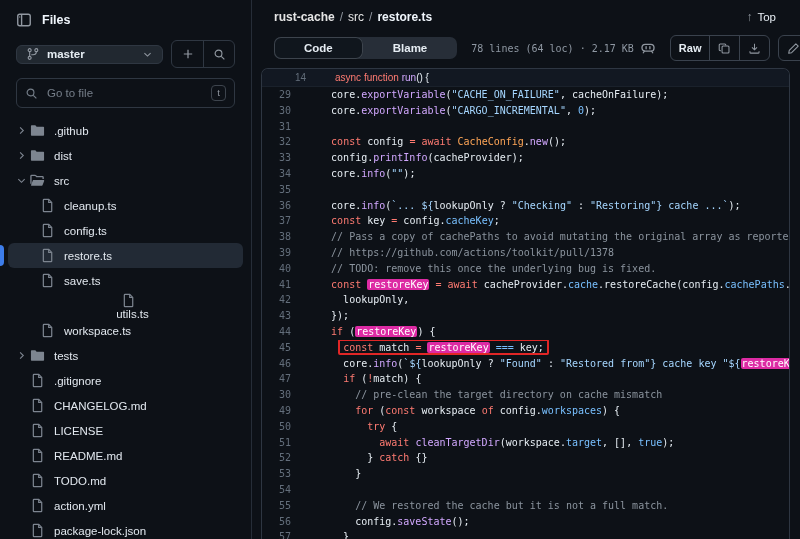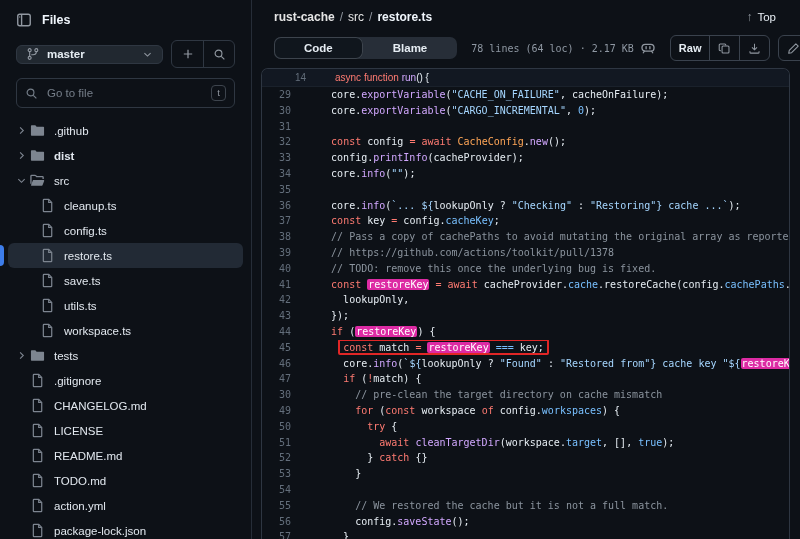--- a/index.html
+++ b/index.html
@@ -144,21 +144,21 @@
             <path d="M6 3.4l4.6 4.6L6 12.6" fill="none" stroke="#7d8590" stroke-width="1.6"></path>
           </svg>
         </span>
         <span class="ticon">
           <svg viewBox="0 0 16 16" width="15" height="15">
             <path d="M1.75 2.5h3.6c.3 0 .58.13.78.36l.92 1.04h7.2c.41 0 .75.34.75.75v8.1c0 .41-.34.75-.75.75H1.75a.75.75 0 0 1-.75-.75V3.25c0-.41.34-.75.75-.75z" fill="#7d8590"></path>
           </svg>
         </span>
         <span class="tlabel">.github</span>
       </div>
-      <div class="tree-row" style="padding-left: 4px; font-weight: bold;">
+      <div class="tree-row" style="padding-left: 4px;">
         <span class="chev">
           <svg viewBox="0 0 16 16" width="11" height="11">
             <path d="M6 3.4l4.6 4.6L6 12.6" fill="none" stroke="#7d8590" stroke-width="1.6"></path>
           </svg>
         </span>
         <span class="ticon">
           <svg viewBox="0 0 16 16" width="15" height="15">
             <path d="M1.75 2.5h3.6c.3 0 .58.13.78.36l.92 1.04h7.2c.41 0 .75.34.75.75v8.1c0 .41-.34.75-.75.75H1.75a.75.75 0 0 1-.75-.75V3.25c0-.41.34-.75.75-.75z" fill="#7d8590"></path>
           </svg>
         </span>
@@ -211,21 +211,21 @@
       <div class="tree-row" style="padding-left: 14px;">
         <span class="chev"></span>
         <span class="ticon">
           <svg viewBox="0 0 16 16" width="15" height="15">
             <path d="M4.3 1.5h5l3.2 3.2v9.05c0 .41-.34.75-.75.75h-7.45a.75.75 0 0 1-.75-.75V2.25c0-.41.34-.75.75-.75z" fill="none" stroke="#7d8590" stroke-width="1.3"></path>
             <path d="M9.3 1.7v3.1h3.1" fill="none" stroke="#7d8590" stroke-width="1.3"></path>
           </svg>
         </span>
         <span class="tlabel">save.ts</span>
       </div>
-      <div class="tree-row" style="padding-left: 14px;">
+      <div class="tree-row" style="padding-left: 14px; flex-direction: column;">
         <span class="chev"></span>
         <span class="ticon">
           <svg viewBox="0 0 16 16" width="15" height="15">
             <path d="M4.3 1.5h5l3.2 3.2v9.05c0 .41-.34.75-.75.75h-7.45a.75.75 0 0 1-.75-.75V2.25c0-.41.34-.75.75-.75z" fill="none" stroke="#7d8590" stroke-width="1.3"></path>
             <path d="M9.3 1.7v3.1h3.1" fill="none" stroke="#7d8590" stroke-width="1.3"></path>
           </svg>
         </span>
         <span class="tlabel">utils.ts</span>
       </div>
       <div class="tree-row" style="padding-left: 14px;">

